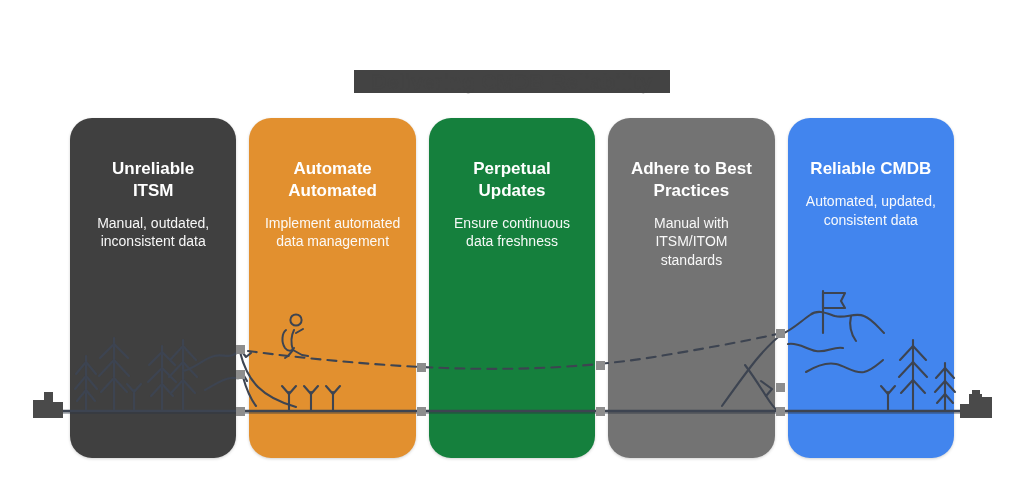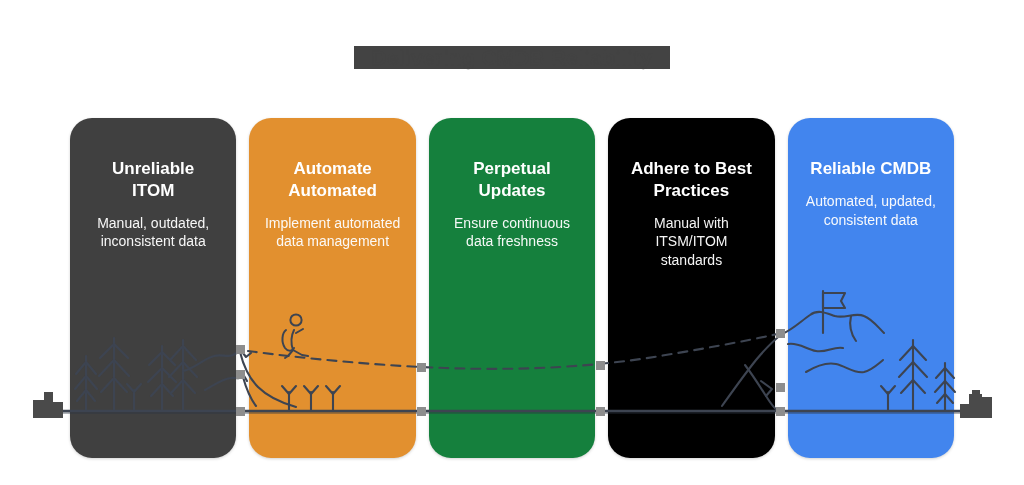--- a/index.html
+++ b/index.html
@@ -50,20 +50,21 @@
     display: inline-block;
     color: transparent;
     background: #434343;
     background-image:
       repeating-linear-gradient(90deg,
         #434343 0px, #434343 7px,
         rgba(67,67,67,0) 7px, rgba(67,67,67,0) 9px);
     background-clip: padding-box;
     padding: 0 18px;
     line-height: 1.1;
+    margin-top: 24px;
   }
 
   
   #cards {
     position: absolute;
     left: 70px;
     top: 118px;
     width: 884px;
     height: 340px;
     display: flex;
@@ -127,21 +128,21 @@
   <div id="title">
     <span class="obf">Delivering CMDB Reliability</span>
   </div>
 
   <div id="cards">
 
     <div class="card" style="background:#404040">
       <div class="card-text">
         <div class="card-title">
           <span>Unreliable</span><br>
-          <span>ITOM</span>
+          <span>ITSM</span>
         </div>
         <div class="card-sub">
           <span>Manual, outdated,</span><br>
           <span>inconsistent data</span>
         </div>
       </div>
     </div>
 
     <div class="card" style="background:#e2902f">
       <div class="card-text">
@@ -162,21 +163,21 @@
           <span>Perpetual</span><br>
           <span>Updates</span>
         </div>
         <div class="card-sub">
           <span>Ensure continuous</span><br>
           <span>data freshness</span>
         </div>
       </div>
     </div>
 
-    <div class="card" style="background:#000000">
+    <div class="card" style="background:#737373">
       <div class="card-text">
         <div class="card-title">
           <span>Adhere to Best</span><br>
           <span>Practices</span>
         </div>
         <div class="card-sub">
           <span>Manual with ITSM/ITOM</span><br>
           <span>standards</span>
         </div>
       </div>

